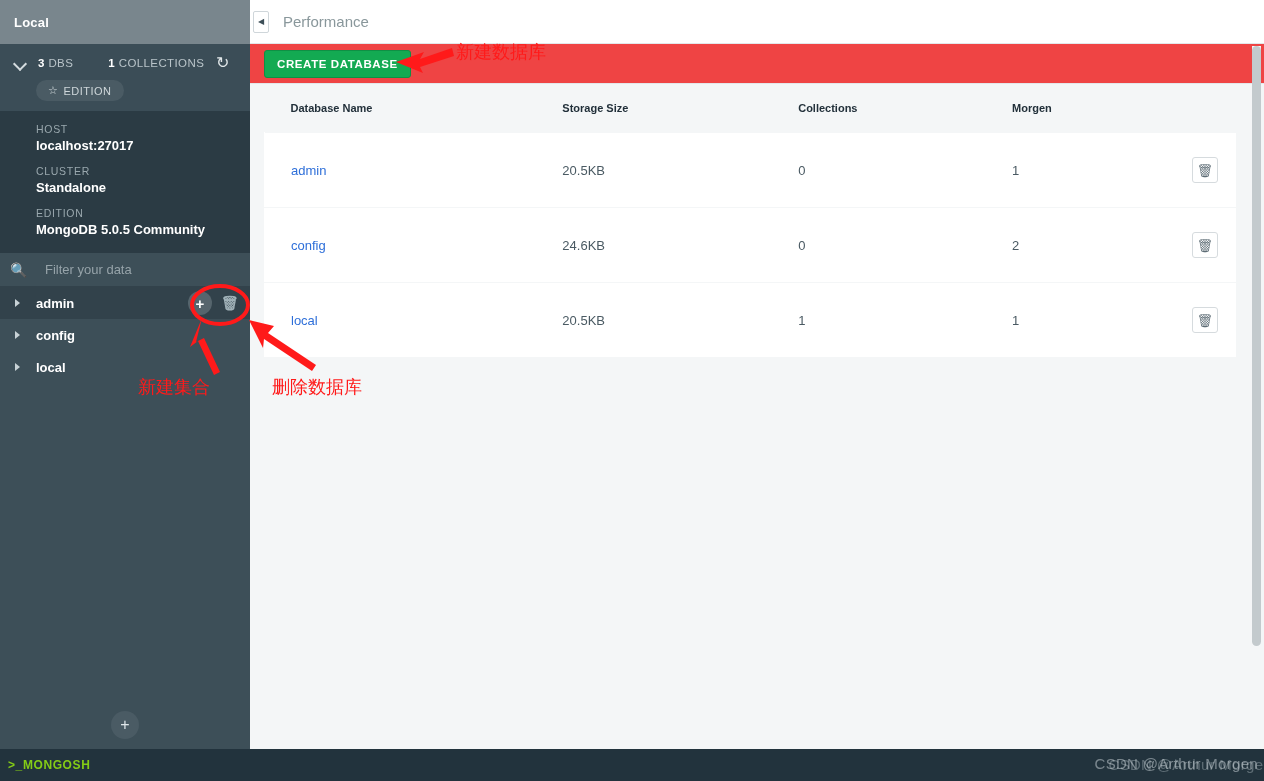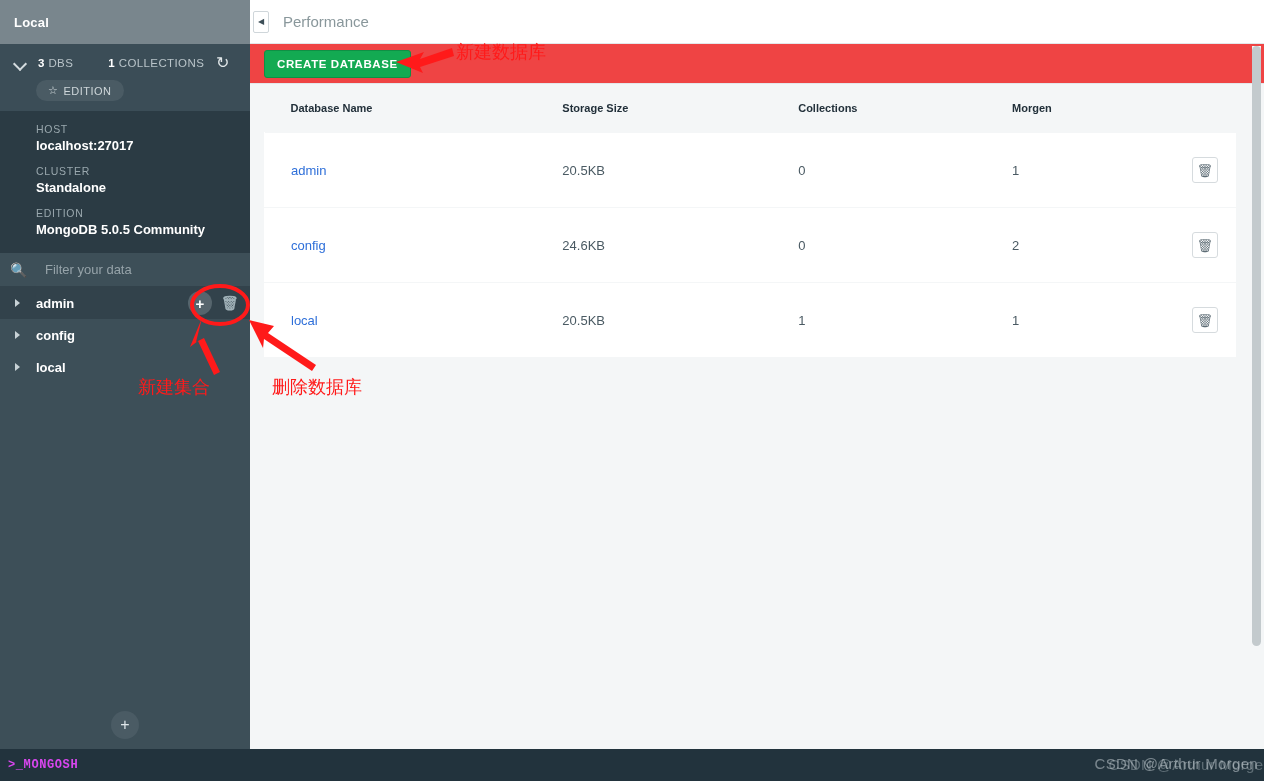--- a/index.html
+++ b/index.html
@@ -236,23 +236,23 @@
 
   
   #mongosh-bar {
     position: absolute; left: 0; top: 749px;
     width: 1264px; height: 32px;
     background: #22333d;
     display: flex; align-items: center;
     padding-left: 8px;
   }
   #mongosh-label {
-    color: #d946ef; font-size: 12px; font-weight: bold;
+    color: #84cc16; font-size: 12px; font-weight: bold;
     letter-spacing: .6px;
-    font-family: Liberation Mono, monospace;
+    font-family: Liberation Sans, sans-serif;
   }
   #watermark {
     position: absolute; right: 6px; top: 755px;
     color: rgba(230,238,242,.45);
     font-size: 15px; letter-spacing: .3px;
     white-space: nowrap;
   }
   #watermark .dup {
     position: absolute; left: 14px; top: 1px;
     color: rgba(230,238,242,.30);

